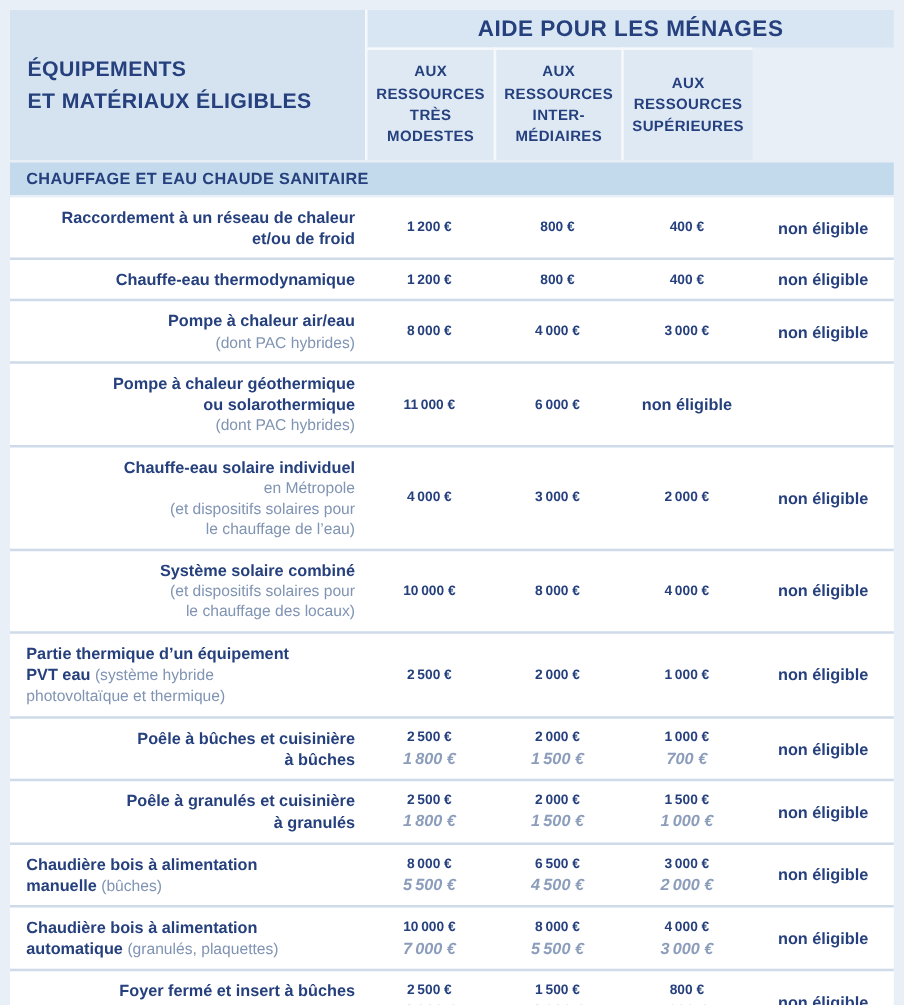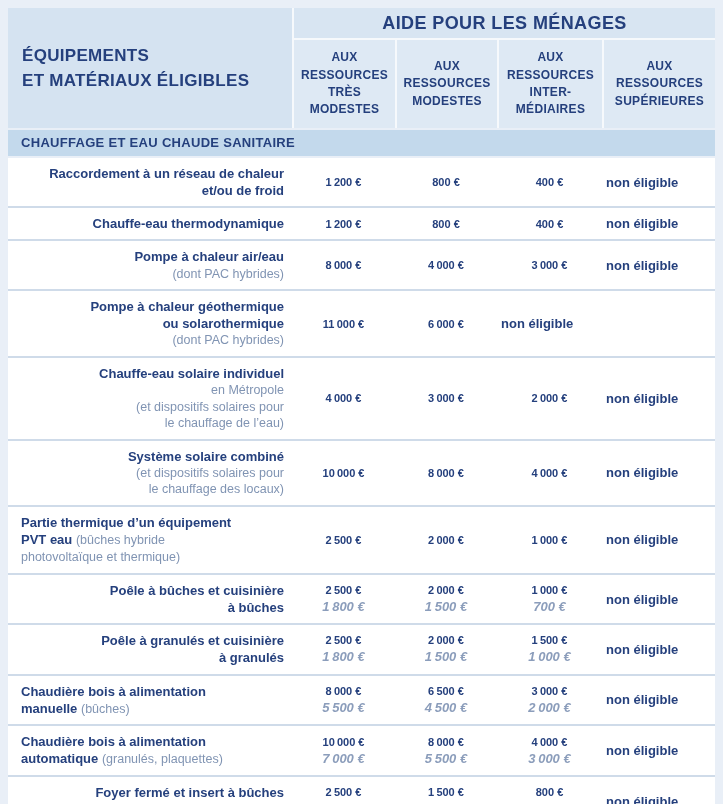--- a/index.html
+++ b/index.html
@@ -79,35 +79,34 @@
     color:var(--navy);font-size:13px;line-height:1.32;
     white-space:pre-line;
   }
   .seg.bold{font-weight:bold;color:var(--navy);}
   .seg.light{font-weight:normal;color:var(--muted);font-size:12.5px;}
   .seg.block{display:block;text-align:right;}
   .cell.amount{text-align:center;}
   .val-main{color:var(--navy);font-weight:bold;font-size:11px;}
   .val-sub{color:var(--muted2);font-style:italic;font-size:13px;margin-top:3px;font-weight:bold;}
   .cell.eligibility{
-    text-align:left;color:var(--navy);font-weight:bold;font-size:13px;
+    text-align:center;color:var(--navy);font-weight:bold;font-size:13px;
   }
 </style>
 </head>
 <body>
 
 <div class="page">
   <div class="aid-table">
 
     <div class="thead">
       <div class="th-equip">ÉQUIPEMENTS
 ET MATÉRIAUX ÉLIGIBLES</div>
       <div class="th-band">AIDE POUR LES MÉNAGES</div>
       <div class="th-col">AUX RESSOURCES TRÈS MODESTES</div>
-      <div class="th-col">AUX RESSOURCES MODESTES</div>
       <div class="th-col">AUX RESSOURCES INTER-MÉDIAIRES</div>
       <div class="th-col">AUX RESSOURCES SUPÉRIEURES</div>
     </div>
 
     <div class="section-band">CHAUFFAGE ET EAU CHAUDE SANITAIRE</div>
 
     <div class="tbody">
   <div class="row">
     <div class="cell label"><span class="seg bold block">Raccordement à un réseau de chaleur
 et/ou de froid</span></div>
@@ -189,21 +188,21 @@
             <div class="val-main">8 000 €</div>
           </div>
     <div class="cell amount">
             <div class="val-main">4 000 €</div>
           </div>
     <div class="cell eligibility">non éligible</div>
   </div>
 
   <div class="row">
     <div class="cell label"><span class="seg bold">Partie thermique d’un équipement
-PVT eau </span><span class="seg light">(bûches hybride
+PVT eau </span><span class="seg light">(système hybride
 photovoltaïque et thermique)</span></div>
     <div class="cell amount">
             <div class="val-main">2 500 €</div>
           </div>
     <div class="cell amount">
             <div class="val-main">2 000 €</div>
           </div>
     <div class="cell amount">
             <div class="val-main">1 000 €</div>
           </div>

